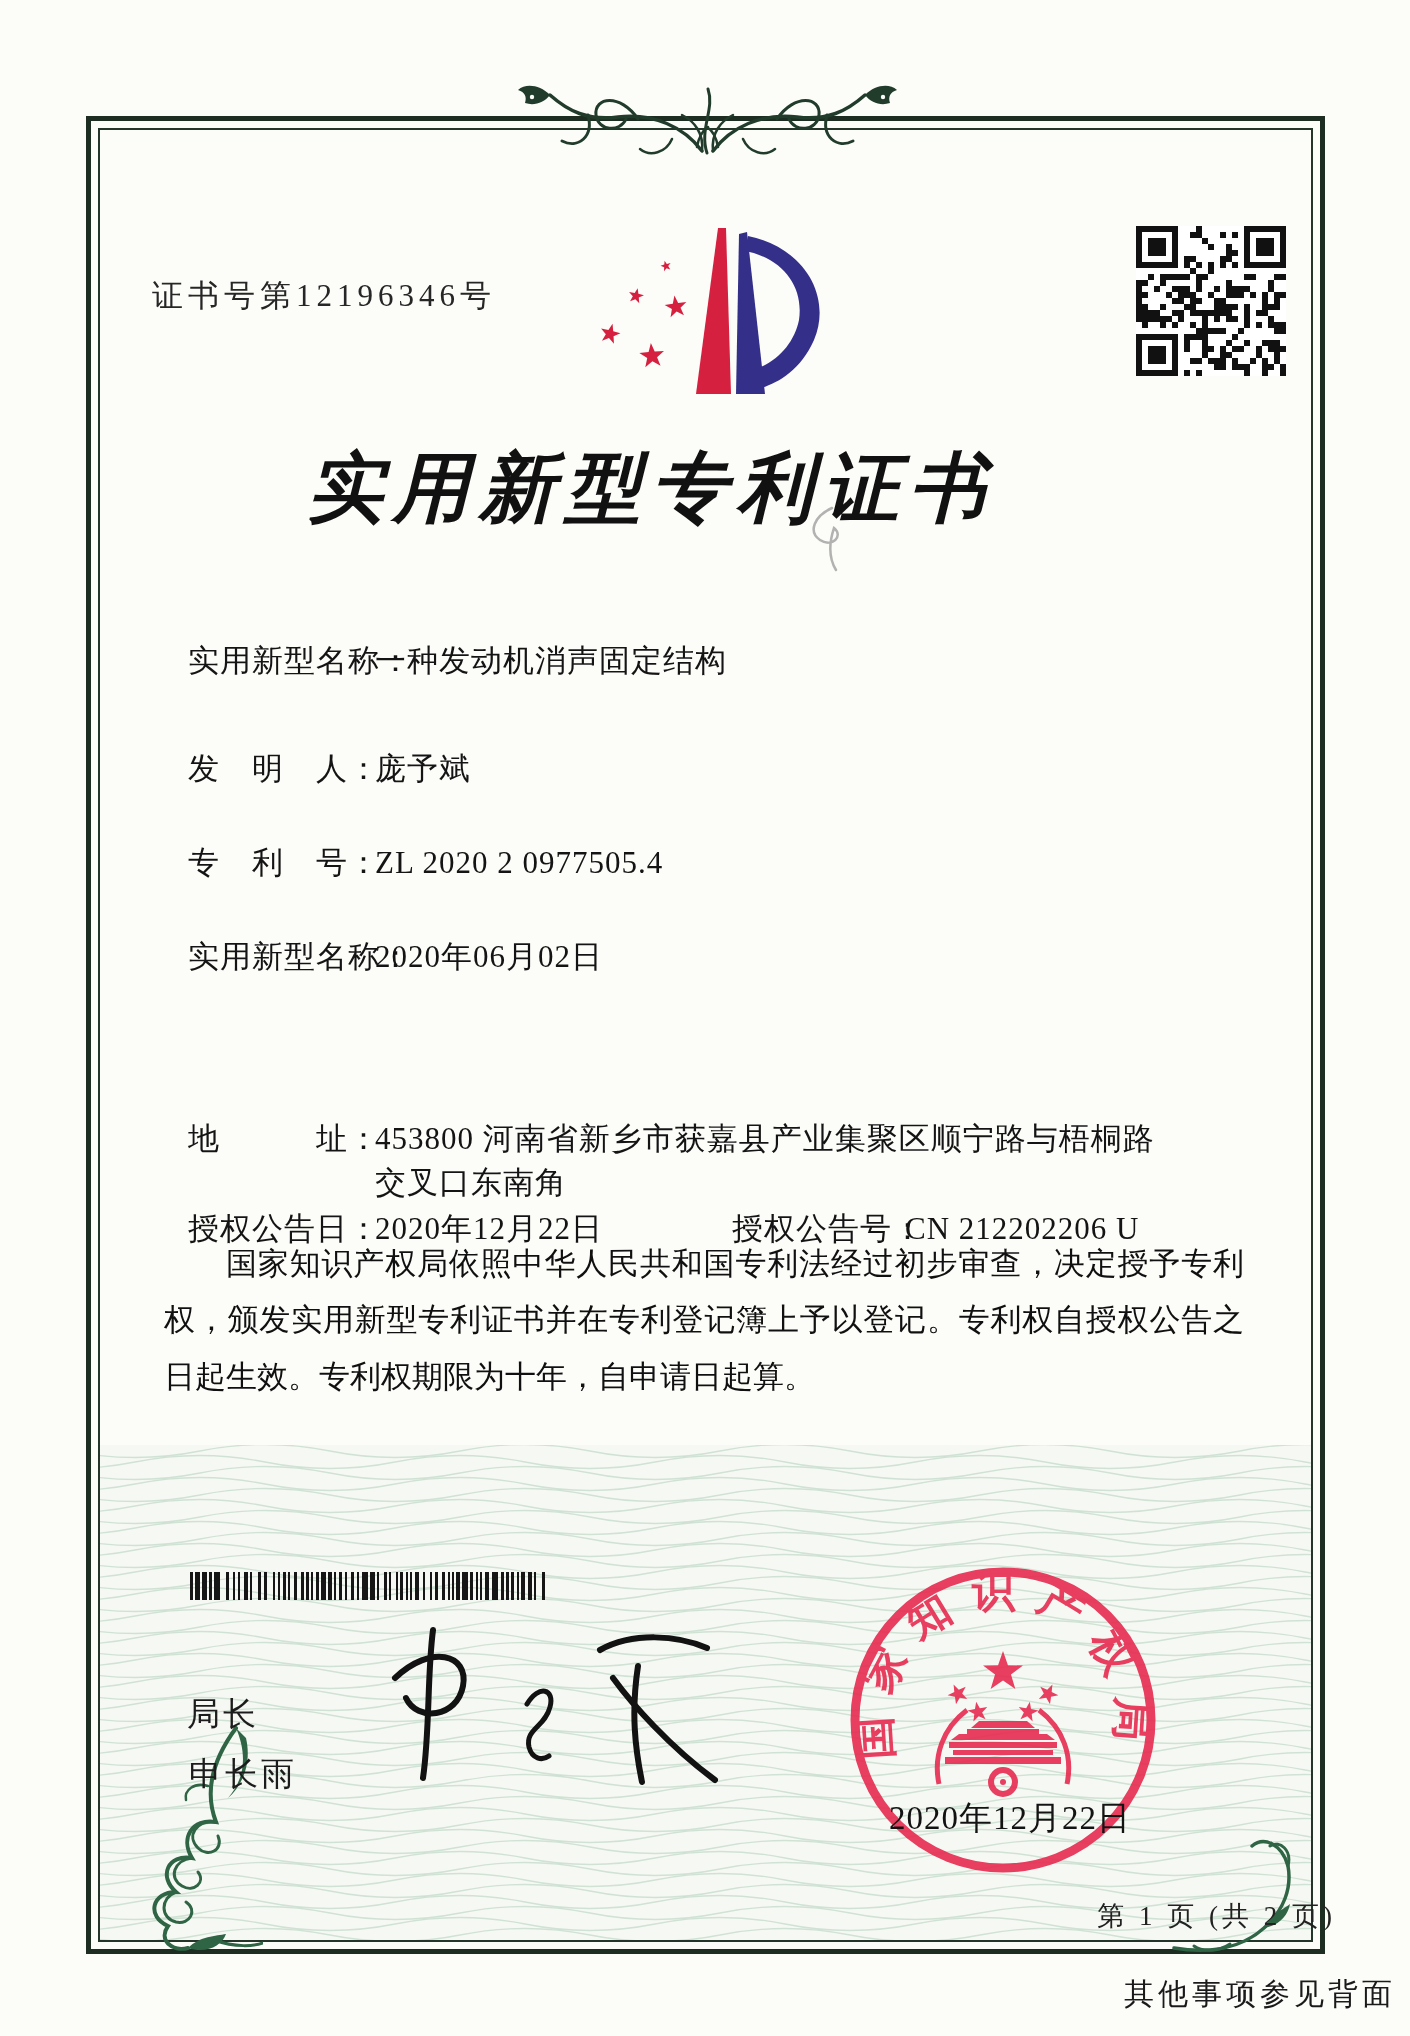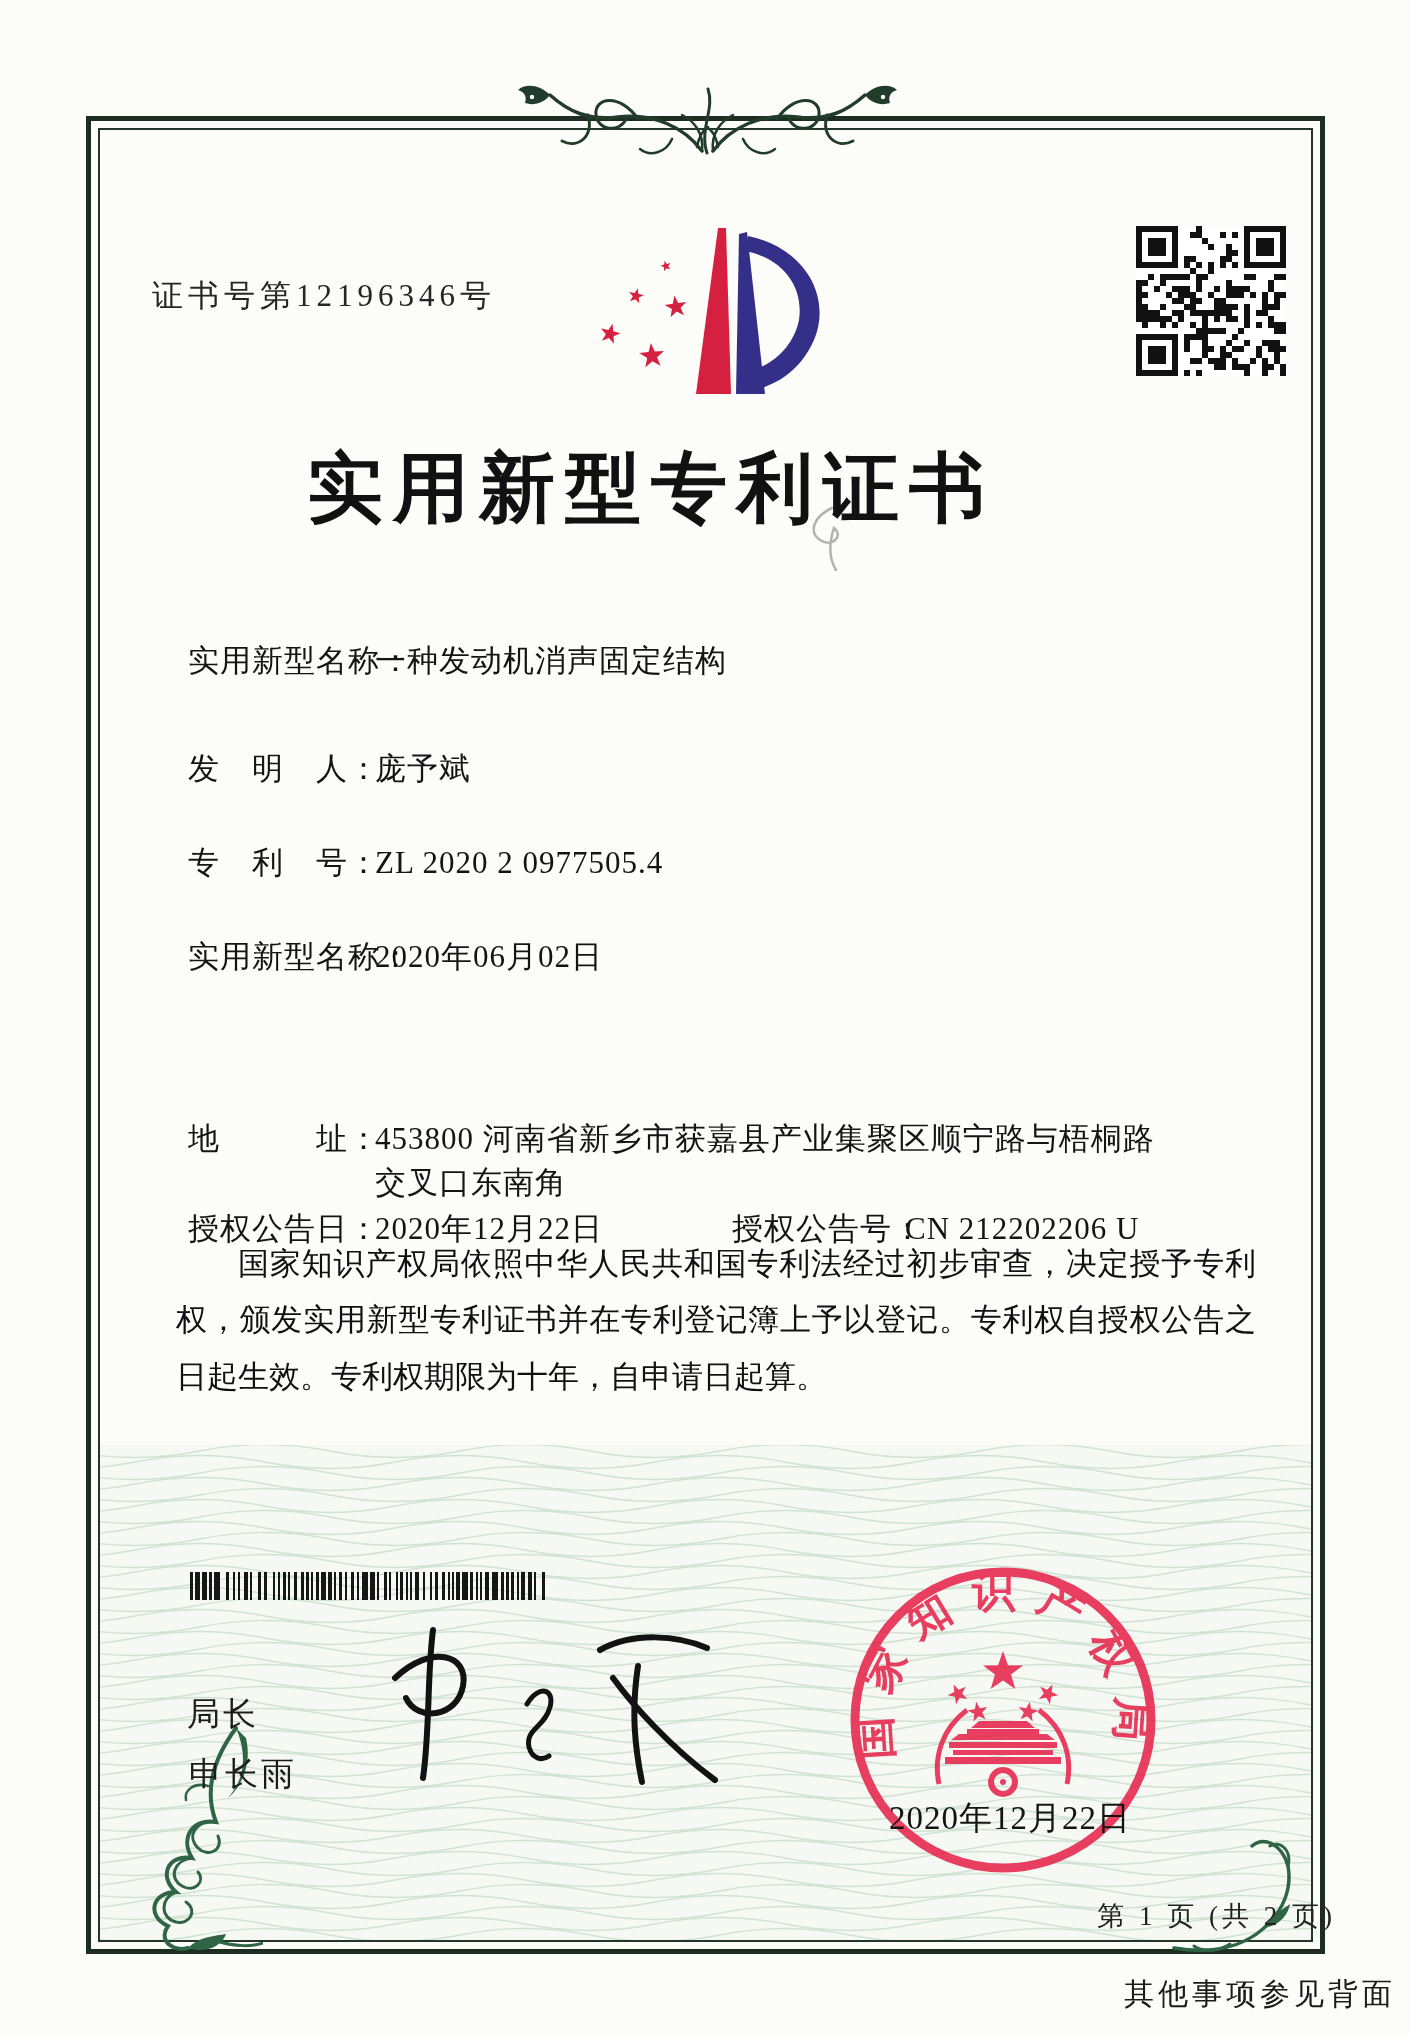--- a/index.html
+++ b/index.html
@@ -10,29 +10,29 @@
   }
   .abs{position:absolute;}
   
   .frame-outer{position:absolute;left:86px;top:116px;width:1239px;height:1838px;
     border:5px solid #1d2d22;box-sizing:border-box;}
   .frame-inner{position:absolute;left:98px;top:128px;width:1215px;height:1814px;
     border:2px solid #24352a;box-sizing:border-box;}
   
   .cert-no{left:152px;top:228px;font-size:31px;letter-spacing:5px;color:#262626;margin-top:47px;}
   .title{left:0;top:438px;width:1410px;box-sizing:border-box;padding-right:108px;
-    text-align:center;font-size:76px;font-weight:700;letter-spacing:10px;color:#111;}
+    text-align:center;font-size:76px;font-weight:700;letter-spacing:10px;color:#111;font-style:italic;}
   
   .row{position:absolute;left:188px;font-size:31px;letter-spacing:1px;color:#141414;white-space:nowrap;}
   .row .lab{display:inline-block;width:187px;}
   .row.grant2{left:732px;}
   .row.grant2 .lab{width:173px;}
   .addr2{position:absolute;left:375px;font-size:31px;letter-spacing:1px;color:#141414;}
   
-  .body-text{position:absolute;left:176px;top:1236px;width:1080px;font-size:31px;
+  .body-text{position:absolute;left:164px;top:1236px;width:1080px;font-size:31px;
     line-height:1.82;text-align:justify;color:#101010;}
   .body-text p{margin:0;text-indent:2em;}
   
   .signer-title{left:187px;top:1692px;font-size:33px;letter-spacing:3px;}
   .signer-name{left:189px;top:1752px;font-size:33px;letter-spacing:3px;}
   .seal-date{left:878px;top:1796px;width:264px;text-align:center;font-size:33px;
     letter-spacing:1px;color:#131313;z-index:6;}
   .page-info{left:0;top:1898px;width:1410px;box-sizing:border-box;padding-right:74px;
     text-align:right;font-size:27px;letter-spacing:4px;color:#222;}
   .footer-note{left:0;top:1974px;width:1410px;box-sizing:border-box;padding-right:14px;

